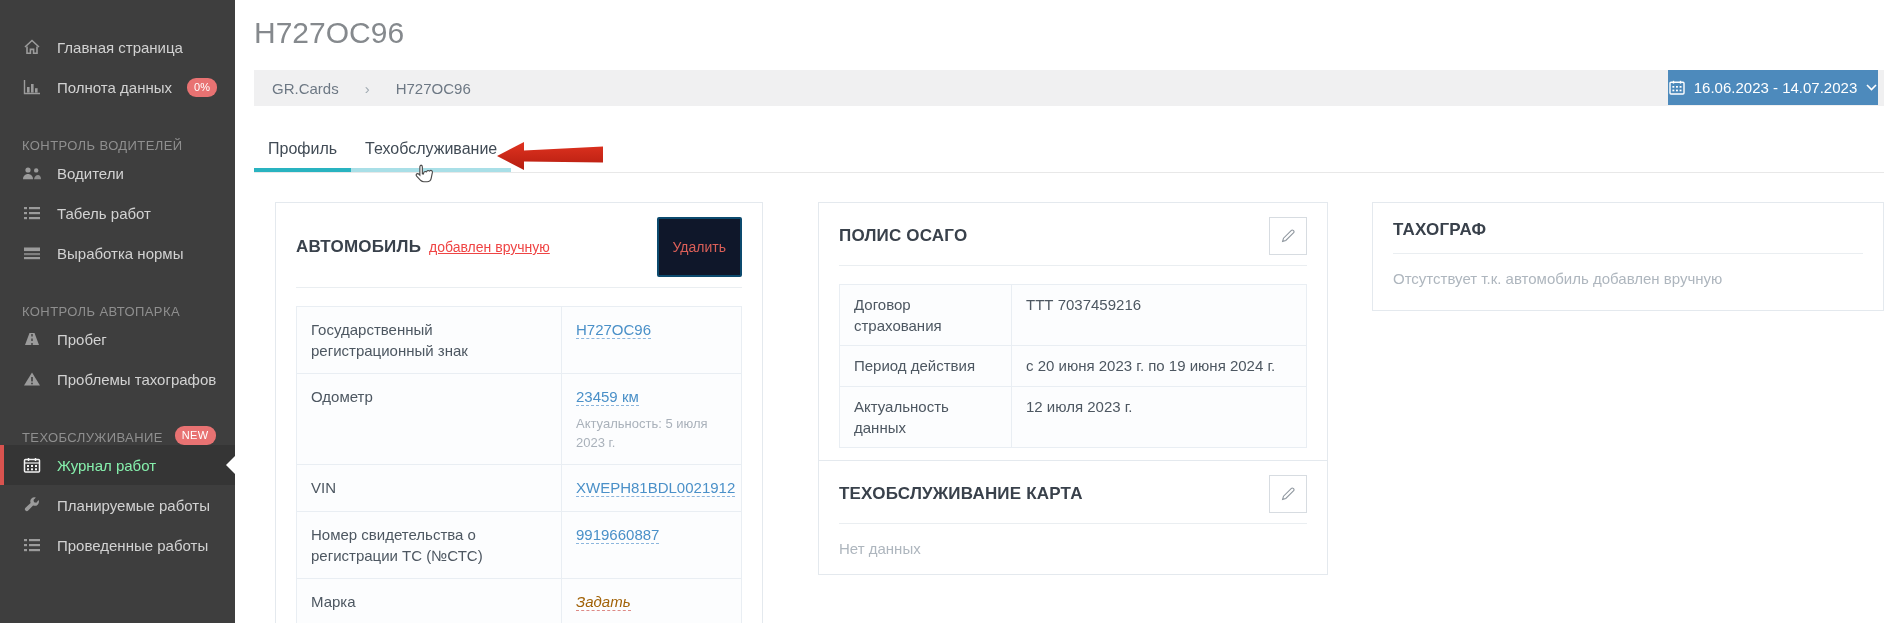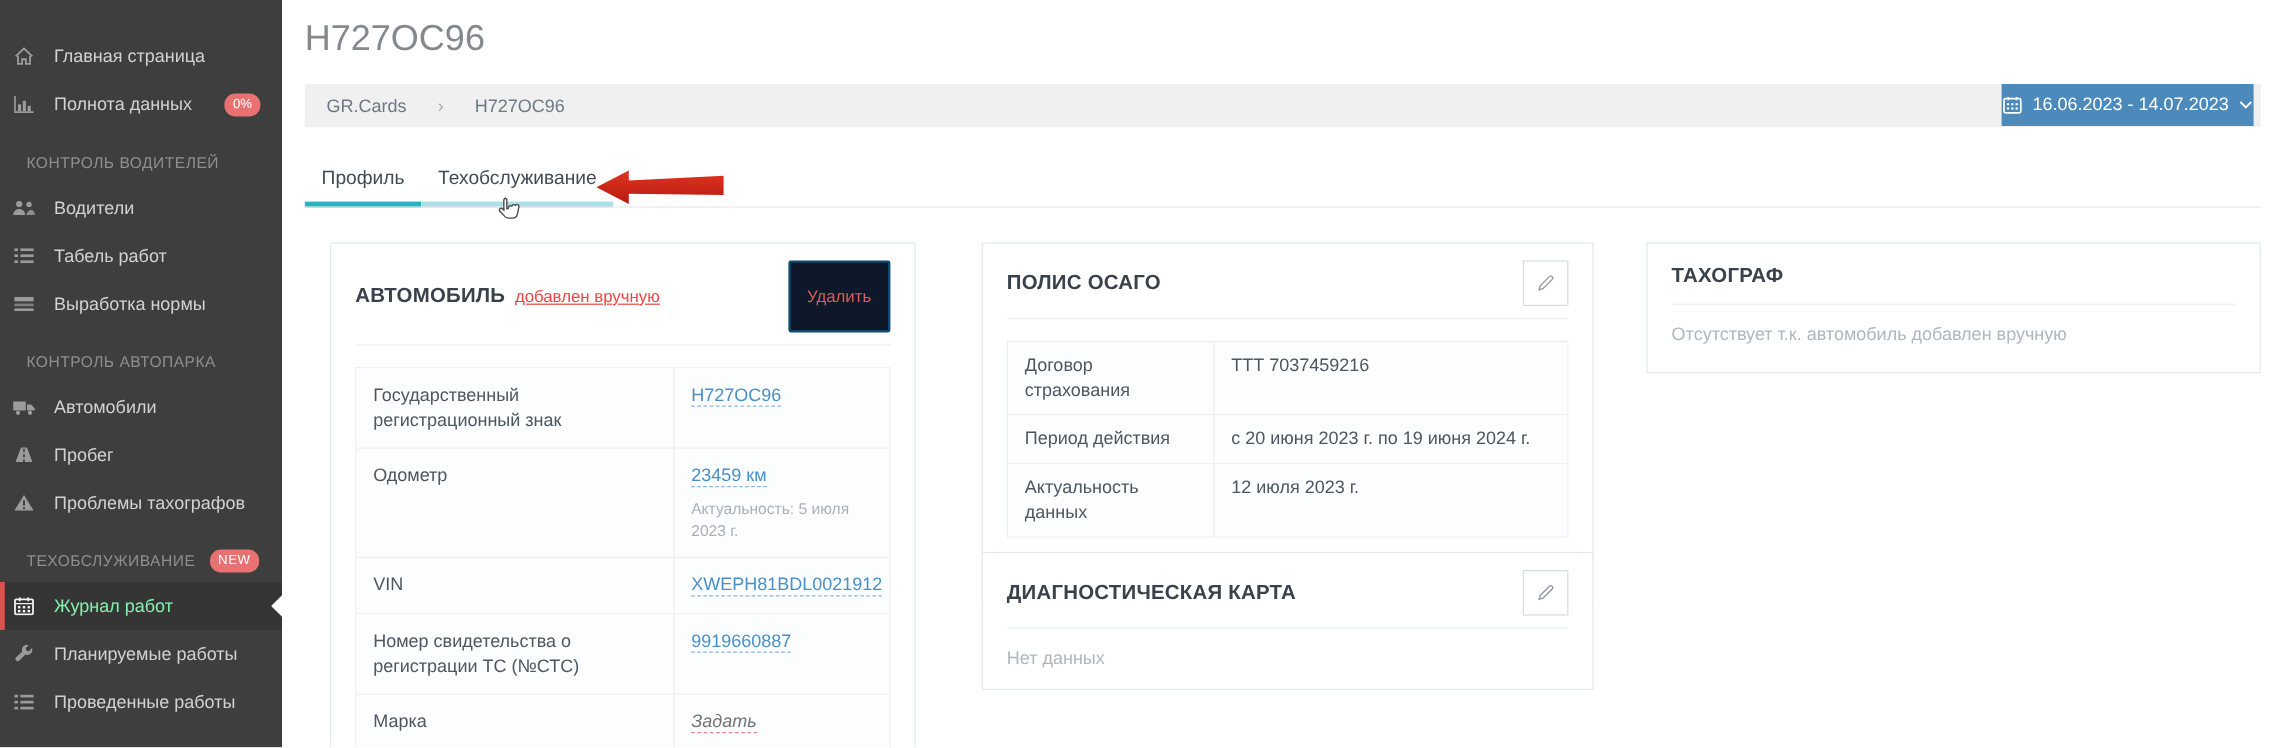--- a/index.html
+++ b/index.html
@@ -3,23 +3,23 @@
 <meta charset="utf-8">
 <style>
   * { margin:0; padding:0; box-sizing:border-box; }
   html,body { width:1902px; height:623px; background:#fff;
     font-family:"Liberation Sans","DejaVu Sans",sans-serif; }
   .app { position:relative; width:1902px; height:623px; overflow:hidden; background:#fff; }
 
   
   .sidebar { position:absolute; left:0; top:0; width:235px; height:623px; background:#3e3e3e; padding-top:27px; }
   .side-item { position:relative; height:40px; display:flex; align-items:center; gap:15px;
-    padding:0 18px 0 10px; color:#d2d2d2; font-size:15px; cursor:pointer; }
+    padding:0 18px 0 22px; color:#d2d2d2; font-size:15px; cursor:pointer; }
   .side-item .ic { width:20px; display:flex; justify-content:center; flex:none; }
-  .side-section { position:relative; height:46px; display:flex; align-items:center; gap:10px;
+  .side-section { position:relative; height:46px; display:flex; align-items:flex-end; gap:10px;
     padding:10px 18px 0 22px; color:#8f8f8f; font-size:13px; letter-spacing:.4px; }
   .side-item.active { background:#353535; color:#86efac; }
   .side-item.active::before { content:""; position:absolute; left:0; top:0; bottom:0; width:4px; background:#d9534f; }
   .side-item.active::after { content:""; position:absolute; right:0; top:50%; margin-top:-9px;
     border-top:9px solid transparent; border-bottom:9px solid transparent; border-right:9px solid #ffffff; }
   .pill { margin-left:auto; background:#e87272; color:#fff; font-size:11px; line-height:1;
     padding:4px 7px; border-radius:9px; }
   .pill.new { margin-left:2px; }
 
   
@@ -58,21 +58,21 @@
   .info-table { margin:18px 20px 0 20px; border:1px solid #e9eef3; }
   .itr { display:flex; border-bottom:1px solid #e9eef3; background:#fcfdfe; }
   .itr:last-child { border-bottom:none; }
   .cell-label { padding:12px 14px; color:#4d5761; font-size:15px; line-height:1.4;
     border-right:1px solid #e9eef3; flex:none; }
   .cell-value { flex:1; padding:12px 14px; font-size:15px; line-height:1.45; color:#4d5761; }
   .v-col-a .cell-label { width:265px; }
   .v-col-b .cell-label { width:172px; }
   .lnk { color:#4a90c8; border-bottom:1px dashed #8cb6dd; text-decoration:none; cursor:pointer; }
   .note { display:block; margin-top:7px; font-size:13px; color:#a9b1ba; }
-  .action-red { color:#737373; font-style:italic; cursor:pointer; border-bottom:1px dashed #dd8a86; }
+  .action-red { color:#a16207; font-style:italic; cursor:pointer; border-bottom:1px dashed #dd8a86; }
 </style>
 </head>
 <body>
 
 <div class="app">
 
   <nav class="sidebar">
 
     <div class="side-item">
       <span class="ic">
@@ -135,31 +135,20 @@
             <rect x="1" y="12" width="16" height="2.2"></rect>
           </svg>
       </span>
       <span>Выработка нормы</span>
     </div>
 
     <div class="side-section">
       <span>КОНТРОЛЬ АВТОПАРКА</span>
     </div>
 
-    <div class="side-item">
-      <span class="ic">
-        <svg width="20" height="16" viewBox="0 0 20 16" fill="#9b9b9b">
-            <rect x="1" y="3.5" width="10.5" height="7.5" rx=".5"></rect>
-            <path d="M12.5 6 h3.4 l3 3.2 V11 h-6.4z"></path>
-            <circle cx="5" cy="13" r="1.8"></circle>
-            <circle cx="15" cy="13" r="1.8"></circle>
-          </svg>
-      </span>
-      <span>Автомобили</span>
-    </div>
 
     <div class="side-item">
       <span class="ic">
         <svg width="18" height="16" viewBox="0 0 18 16">
             <path d="M6.5 2 H11.5 L16 14 H2 Z" fill="#9b9b9b"></path>
             <line x1="9" y1="3" x2="9" y2="14" stroke="#3e3e3e" stroke-width="1.4" stroke-dasharray="2.5 2"></line>
           </svg>
       </span>
       <span>Пробег</span>
     </div>
@@ -364,21 +353,21 @@
       </div>
       <div class="itr">
         <div class="cell-label" style="padding:9px 14px;">Актуальность данных</div>
         <div class="cell-value" style="padding:9px 14px;">12 июля 2023 г.</div>
       </div>
     </div>
   </section>
 
   <section class="card" style="left:818px; top:460px; width:510px; height:115px;">
     <div class="card-head">
-      <span class="card-title">ДИАГНОСТИЧЕСКАЯ КАРТА</span>
+      <span class="card-title">ТЕХОБСЛУЖИВАНИЕ КАРТА</span>
       <button class="edit-btn">
         <span style="display:flex;">
           <svg width="16" height="16" viewBox="0 0 16 16">
               <path d="M2.6 13.4l.9-3.2 7.9-7.9a1.2 1.2 0 0 1 1.7 0l.6.6a1.2 1.2 0 0 1 0 1.7l-7.9 7.9z" fill="none" stroke="#8f979f" stroke-width="1.1"></path>
             </svg>
         </span>
       </button>
     </div>
     <div class="card-divider"></div>
     <div class="empty-text">Нет данных</div>

